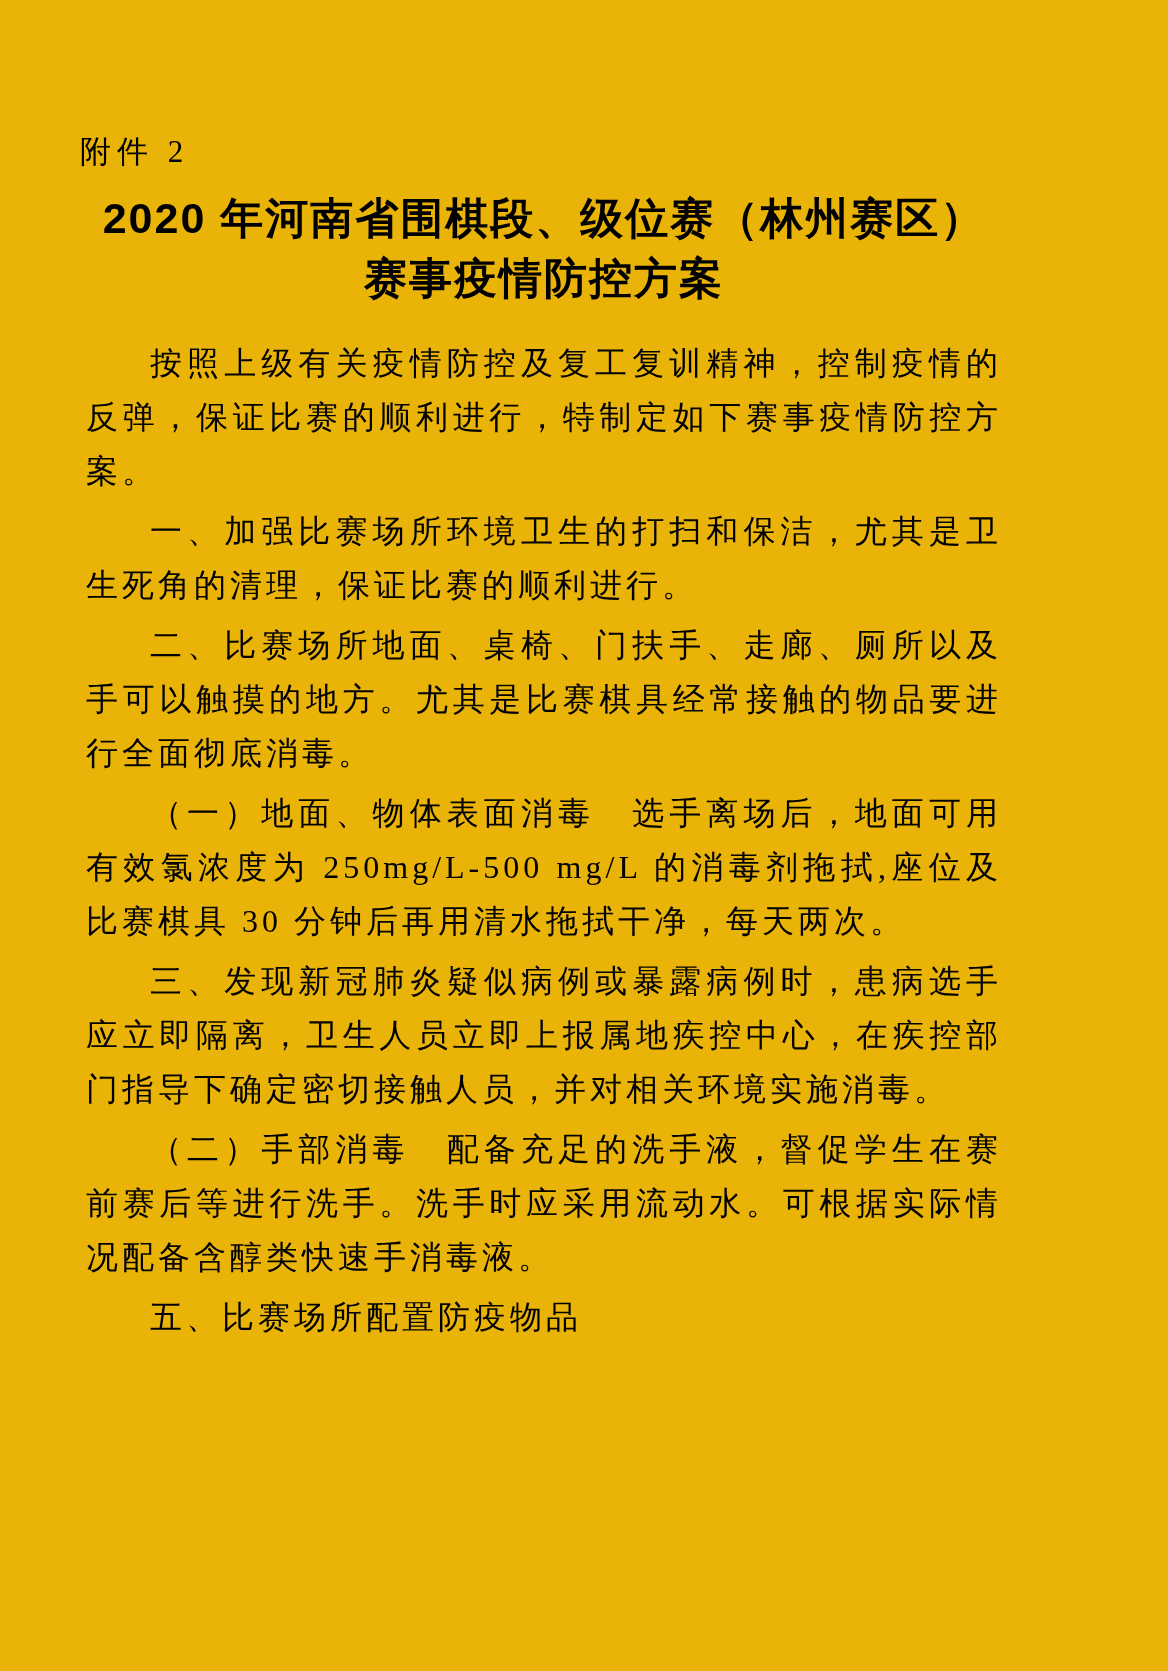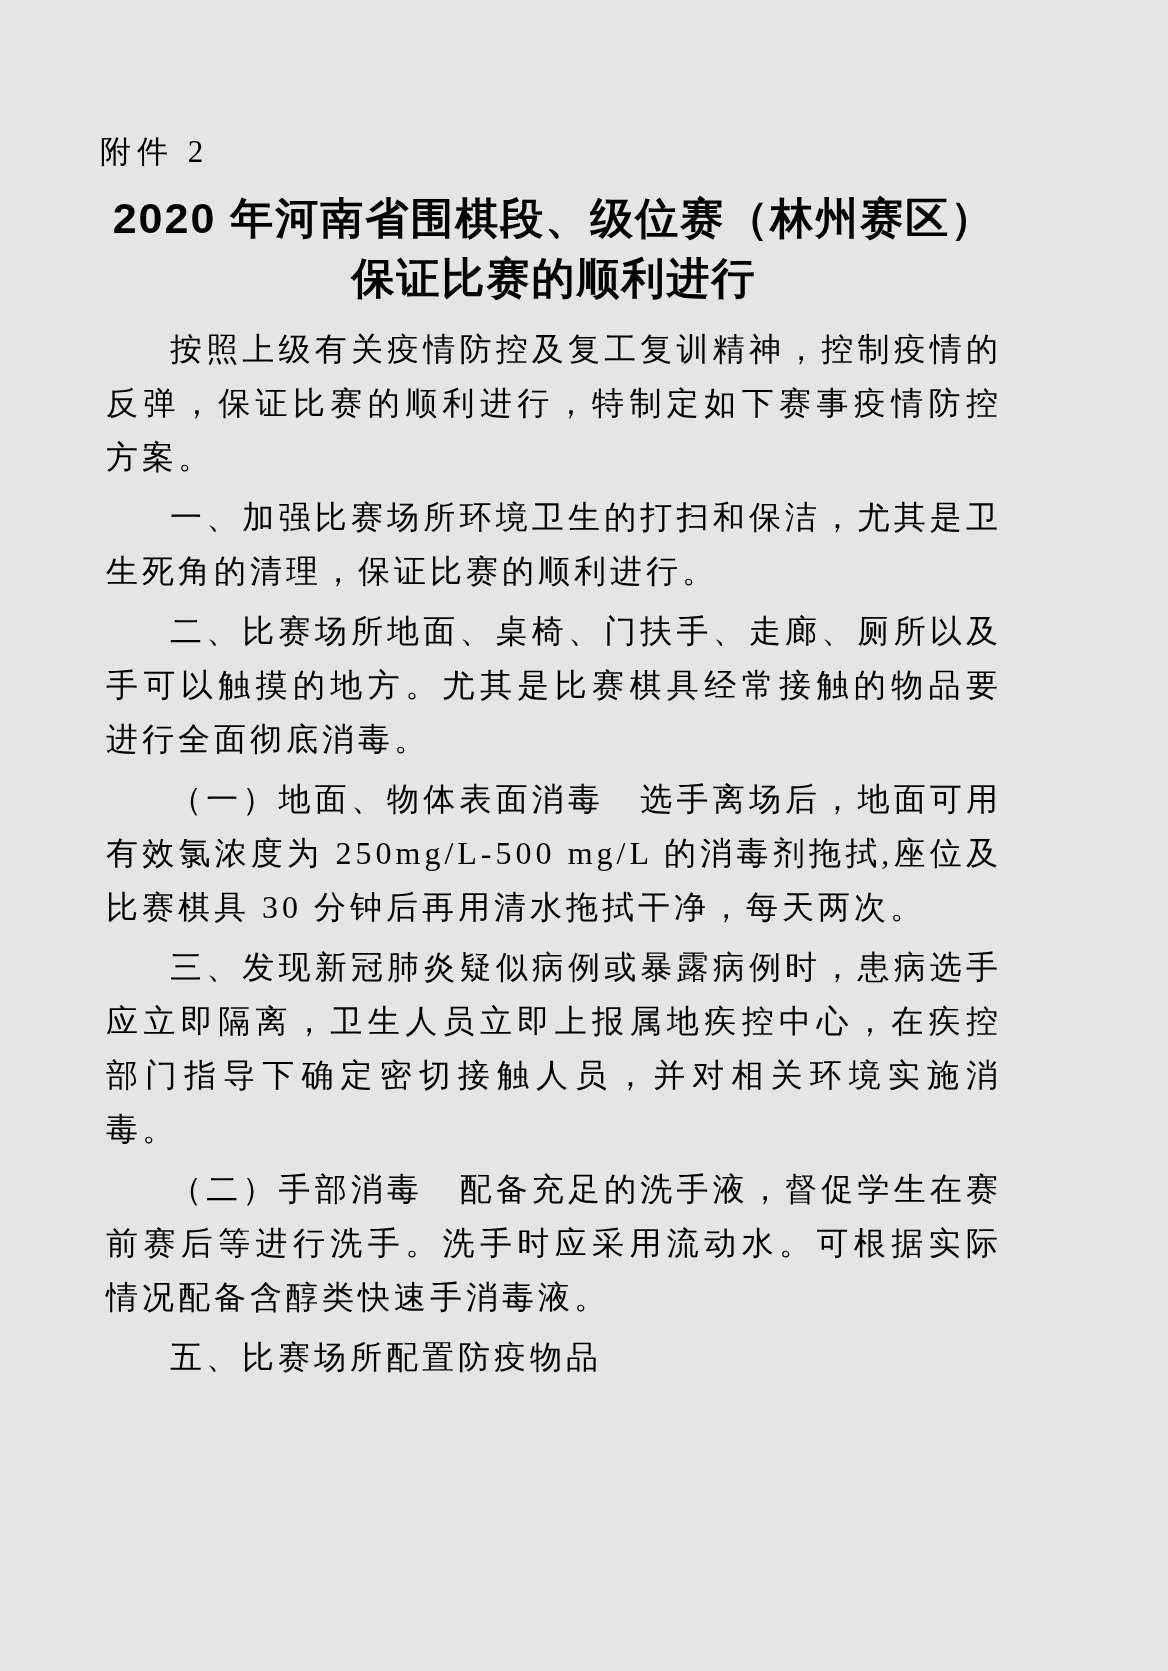--- a/index.html
+++ b/index.html
@@ -4,36 +4,36 @@
 <style>
   html, body {
     margin: 0;
     padding: 0;
     background: #ffffff;
   }
   .page {
     position: relative;
     width: 1168px;
     height: 1671px;
-    background: #e5e5e5;
+    background: #eab308;
     color: #000000;
     box-sizing: border-box;
-    padding: 132px 160px 0 100px;
+    padding: 132px 160px 0 80px;
     font-family: "Liberation Serif", "DejaVu Serif", serif;
     overflow: hidden;
   }
   .attachment-label {
     font-size: 31px;
     line-height: 40px;
     letter-spacing: 6px;
     text-align: left;
   }
   .doc-title {
     margin-top: 16px;
-    margin-bottom: 14px;
+    margin-bottom: 28px;
     text-align: center;
     font-family: "Liberation Sans", "DejaVu Sans", sans-serif;
     font-weight: bold;
     font-size: 43px;
     line-height: 60px;
     letter-spacing: 2px;
   }
   .doc-title .title-line {
     display: block;
   }
@@ -54,21 +54,21 @@
 </style>
 </head>
 <body>
 
 <div class="page">
 
   <div class="attachment-label">附件 2</div>
 
   <div class="doc-title">
     <span class="title-line">2020 年河南省围棋段、级位赛（林州赛区）</span>
-    <span class="title-line">保证比赛的顺利进行</span>
+    <span class="title-line">赛事疫情防控方案</span>
   </div>
 
   <div class="body-text">
 
     <p class="para"><span class="para-lead"></span><span>按照上级有关疫情防控及复工复训精神，控制疫情的反弹，保证比赛的顺利进行，特制定如下赛事疫情防控方案。</span></p>
 
     <p class="para"><span class="para-lead"></span><span>一、加强比赛场所环境卫生的打扫和保洁，尤其是卫生死角的清理，保证比赛的顺利进行。</span></p>
 
     <p class="para"><span class="para-lead"></span><span>二、比赛场所地面、桌椅、门扶手、走廊、厕所以及手可以触摸的地方。尤其是比赛棋具经常接触的物品要进行全面彻底消毒。</span></p>
 

